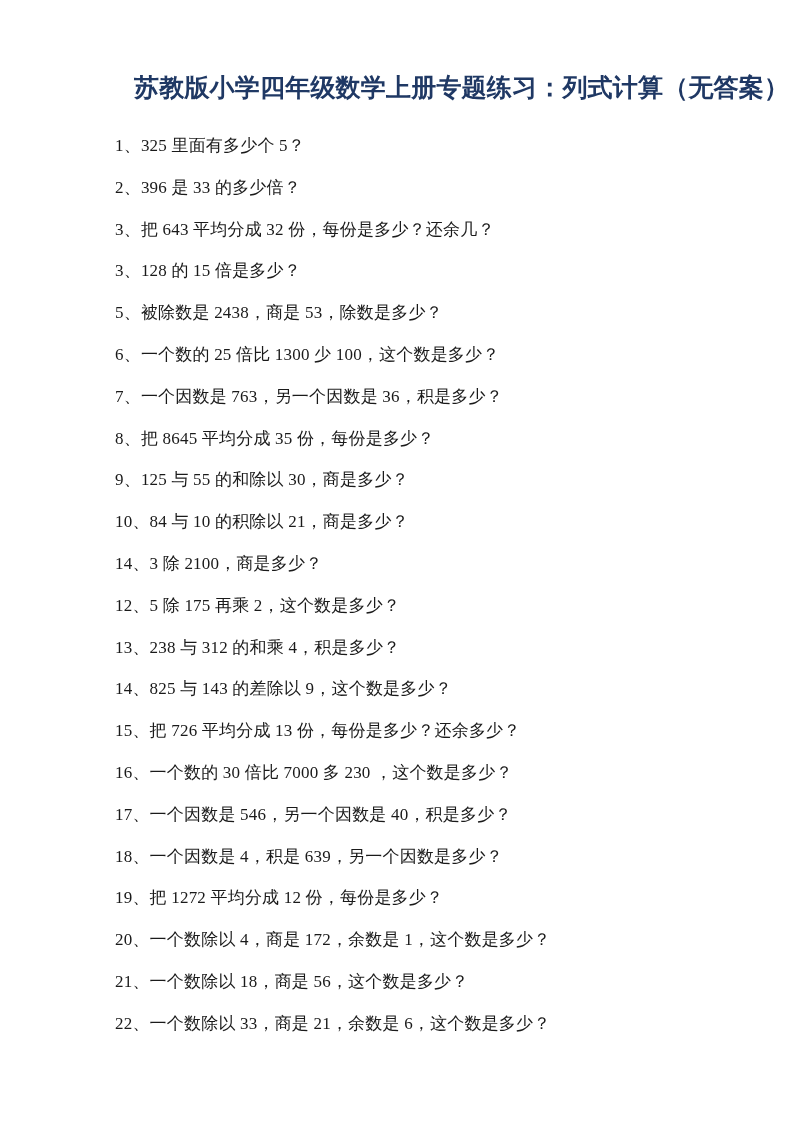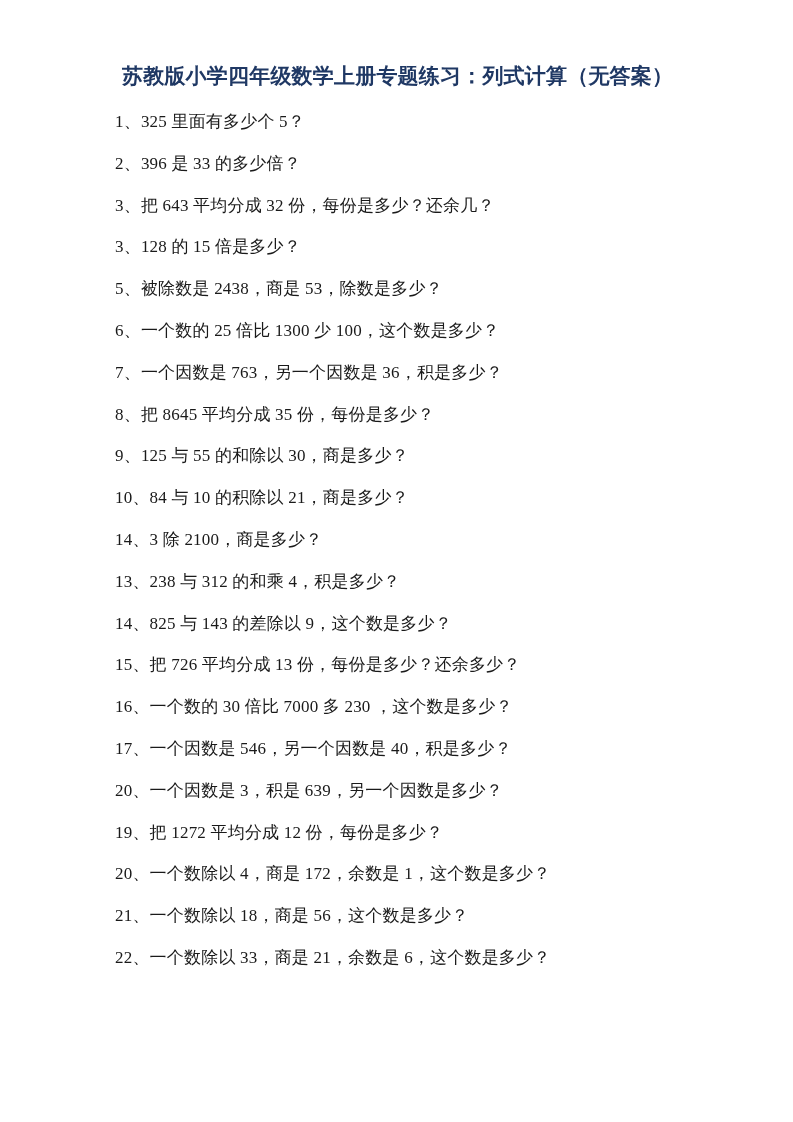--- a/index.html
+++ b/index.html
@@ -11,23 +11,23 @@
     position: relative;
     width: 793px;
     height: 1122px;
     background: #ffffff;
     box-sizing: border-box;
     padding: 51px 60px 0 115px;
     font-family: "Liberation Serif", "DejaVu Serif", serif;
     overflow: hidden;
   }
   .title {
-    margin: 4px;
+    margin: 16px;
     padding-left: 3px;
-    font-size: 21px;
+    font-size: 25px;
     font-weight: 700;
     line-height: 42px;
     white-space: nowrap;
     letter-spacing: 0.2px;
   }
   .questions {
     margin: 0;
     padding: 0;
   }
   .q {
@@ -49,24 +49,25 @@
     <p class="q">2、396 是 33 的多少倍？</p>
     <p class="q">3、把 643 平均分成 32 份，每份是多少？还余几？</p>
     <p class="q">3、128 的 15 倍是多少？</p>
     <p class="q">5、被除数是 2438，商是 53，除数是多少？</p>
     <p class="q">6、一个数的 25 倍比 1300 少 100，这个数是多少？</p>
     <p class="q">7、一个因数是 763，另一个因数是 36，积是多少？</p>
     <p class="q">8、把 8645 平均分成 35 份，每份是多少？</p>
     <p class="q">9、125 与 55 的和除以 30，商是多少？</p>
     <p class="q">10、84 与 10 的积除以 21，商是多少？</p>
     <p class="q">14、3 除 2100，商是多少？</p>
+    <p class="q">12、5 除 175 再乘 2，这个数是多少？</p>
     <p class="q">13、238 与 312 的和乘 4，积是多少？</p>
     <p class="q">14、825 与 143 的差除以 9，这个数是多少？</p>
     <p class="q">15、把 726 平均分成 13 份，每份是多少？还余多少？</p>
     <p class="q">16、一个数的 30 倍比 7000 多 230 ，这个数是多少？</p>
     <p class="q">17、一个因数是 546，另一个因数是 40，积是多少？</p>
-    <p class="q">20、一个因数是 3，积是 639，另一个因数是多少？</p>
+    <p class="q">18、一个因数是 4，积是 639，另一个因数是多少？</p>
     <p class="q">19、把 1272 平均分成 12 份，每份是多少？</p>
     <p class="q">20、一个数除以 4，商是 172，余数是 1，这个数是多少？</p>
     <p class="q">21、一个数除以 18，商是 56，这个数是多少？</p>
     <p class="q">22、一个数除以 33，商是 21，余数是 6，这个数是多少？</p>
   </div>
 </div>
 
 </body></html>

